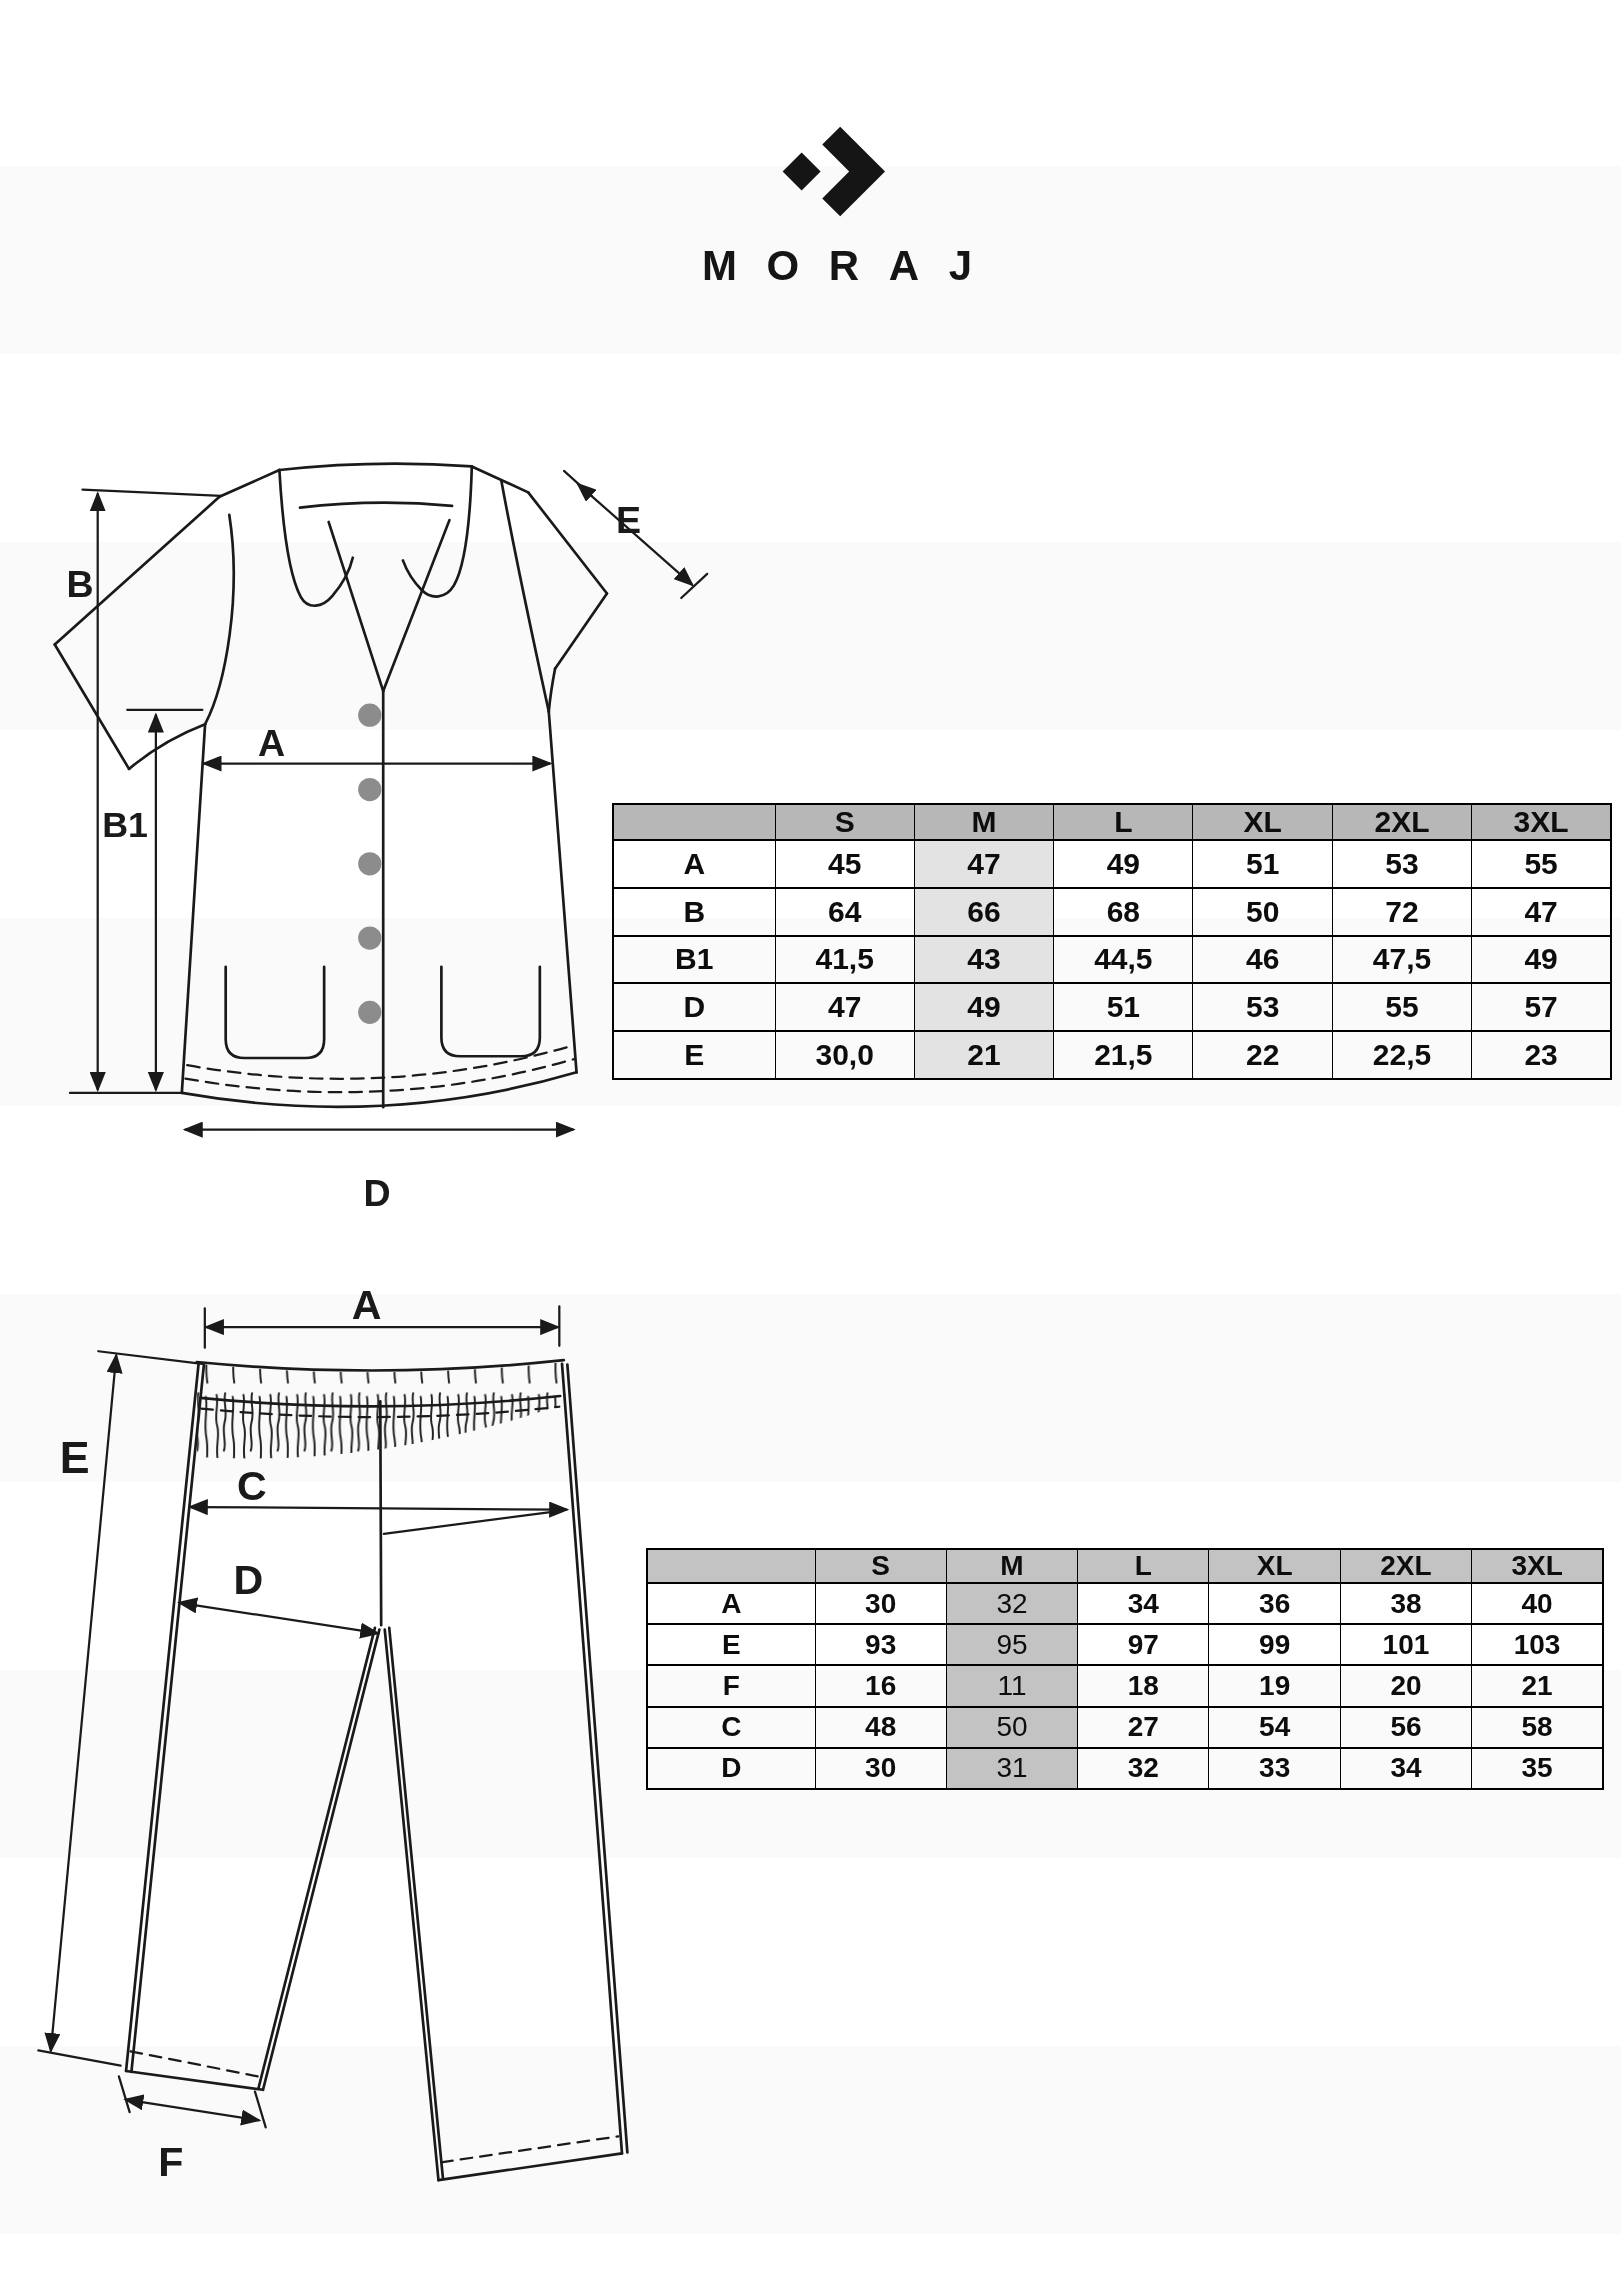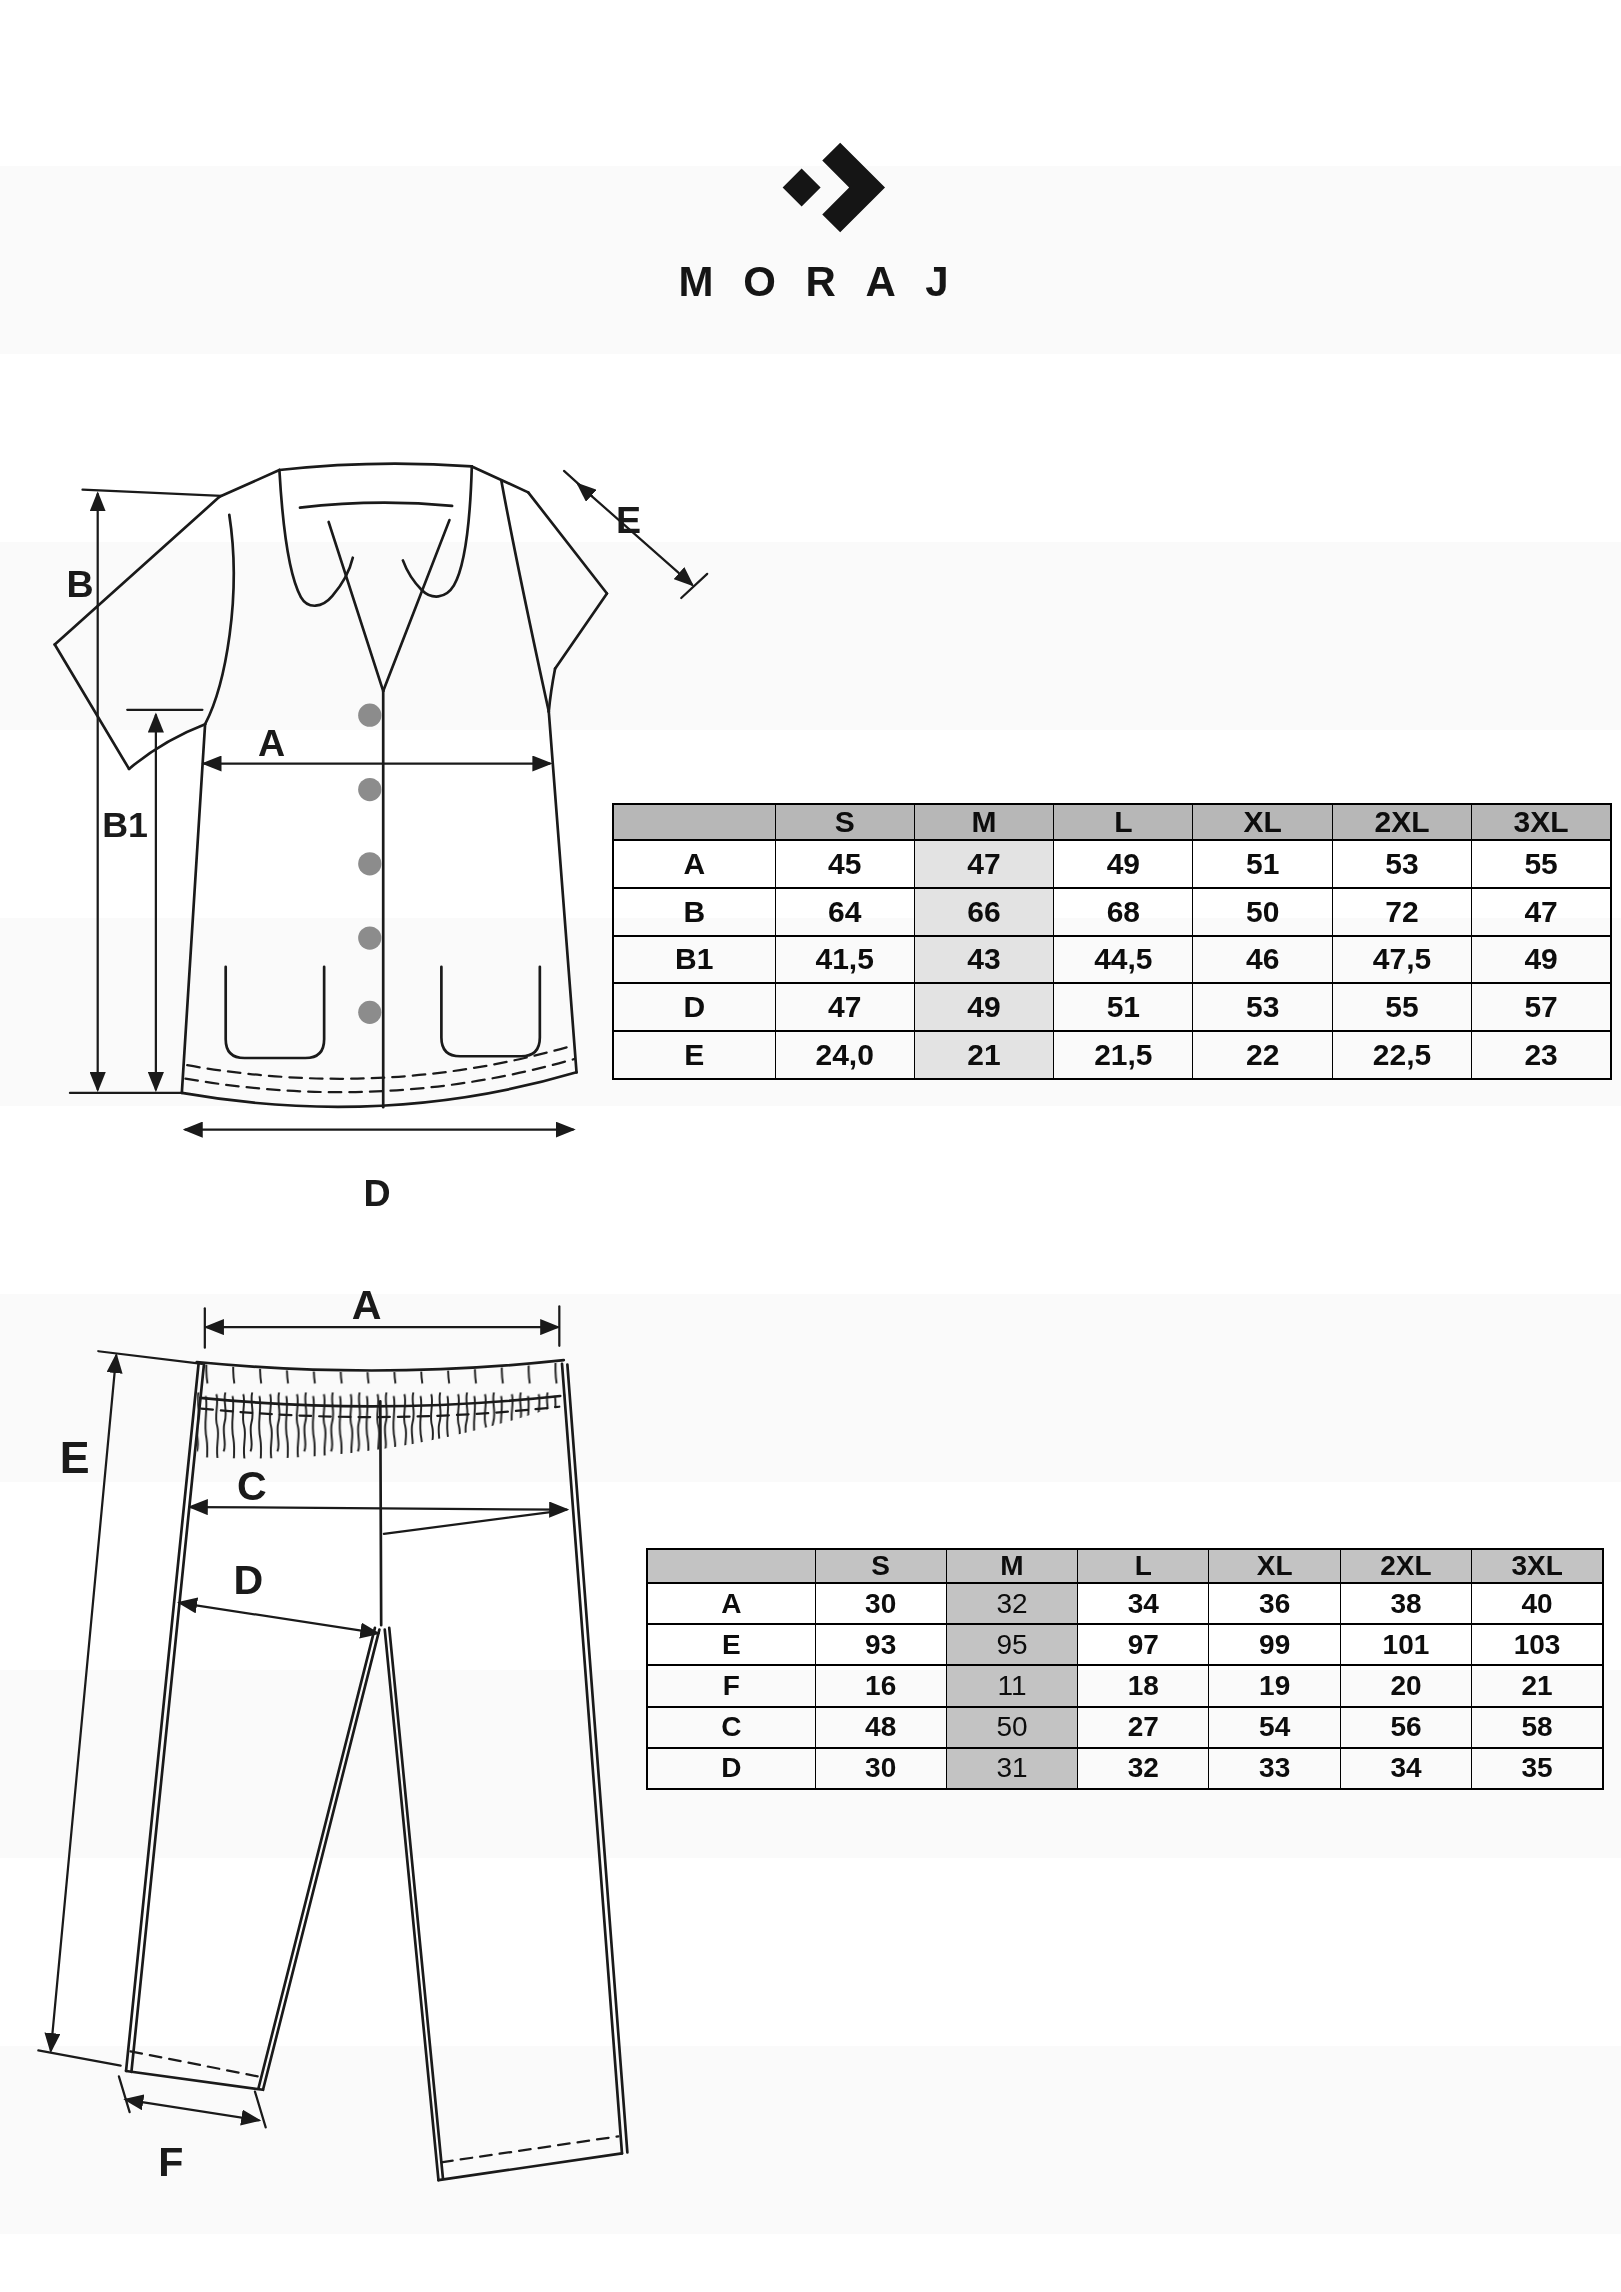--- a/index.html
+++ b/index.html
@@ -2,21 +2,21 @@
 <html style="font-size:14.3px"><head>
 <meta charset="utf-8">
 <style>
   html,body{margin:0;padding:0;background:#ffffff;}
   .page{position:relative;width:1622px;height:2293px;background:#ffffff;overflow:hidden;
         font-family:"Liberation Sans",sans-serif;color:#111;}
   .band{position:absolute;left:0;width:1622px;height:188px;background:#fafafa;z-index:0;}
   .content{position:absolute;inset:0;z-index:1;}
 
   
-  .logo{position:absolute;left:649px;top:131px;width:376px;}
+  .logo{position:absolute;left:649px;top:115px;width:376px;text-align:center;}
   .logo svg{display:block;margin:0 auto;}
   .brand-text{margin-top:14.3px;font-size:42px;font-weight:bold;letter-spacing:29.6px;text-indent:29.6px;
               color:#151515;}
 
   
   .fig{position:absolute;}
   .fig svg text{font-family:"Liberation Sans",sans-serif;font-weight:bold;fill:#1a1a1a;}
 
   
   table.size-table{position:absolute;border-collapse:collapse;table-layout:fixed;
@@ -249,21 +249,21 @@
             <th>D</th>
             <td>47</td>
             <td class="hl">49</td>
             <td>51</td>
             <td>53</td>
             <td>55</td>
             <td>57</td>
           </tr>
           <tr>
             <th>E</th>
-            <td>24,0</td>
+            <td>30,0</td>
             <td class="hl">21</td>
             <td>21,5</td>
             <td>22</td>
             <td>22,5</td>
             <td>23</td>
           </tr>
         </tbody>
       </table>
 
     <table id="pants-table" class="size-table">

